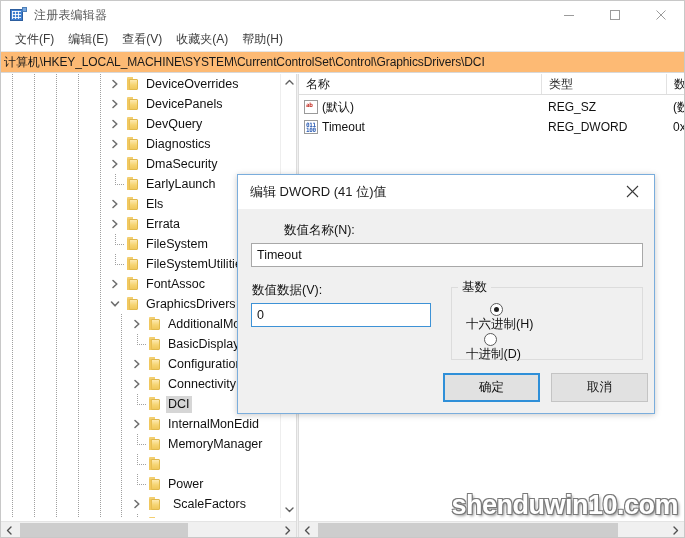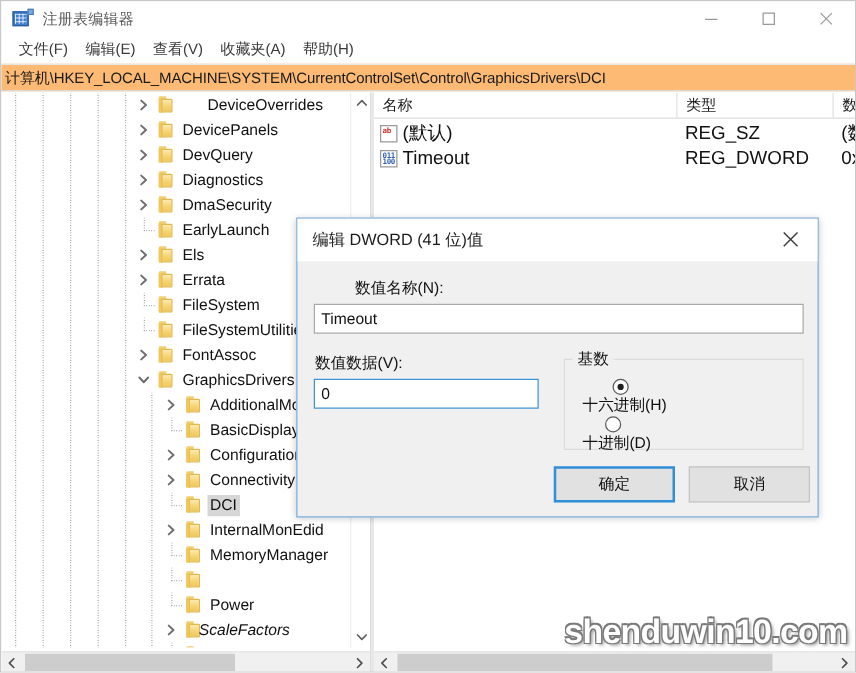--- a/index.html
+++ b/index.html
@@ -299,21 +299,21 @@
   .list-row {
     position: absolute;
     left: 0;
     height: 20px;
     width: 385px;
     display: block;
   }
   .cell {
     position: absolute;
     top: 0; height: 20px; line-height: 20px;
-    font-size: 15px;
+    font-size: 12px;
     color: #111111;
     white-space: nowrap;
     overflow: hidden;
   }
   .val-icon {
     position: absolute;
     left: 5px; top: 3px;
     width: 14px; height: 14px;
     background: #ffffff;
     border: 1px solid #9a9a9a;
@@ -524,21 +524,21 @@
             <div class="twisty" style="left: 106px;">
               <svg width="10" height="10" viewBox="0 0 10 10">
                 <polyline points="3,1.5 6.8,5 3,8.5"></polyline>
               </svg>
             </div>
             <div class="folder" style="left: 126px; top: 3px;">
               <div class="tab"></div>
               <div class="bod"></div>
               <div class="spine"></div>
             </div>
-            <div class="label" style="left: 143px; margin-left: 20px;">DeviceOverrides</div>
+            <div class="label" style="left: 143px;">DeviceOverrides</div>
           </div>
           <div class="tree-row" style="top: 20px; position: absolute; left: 0px; width: 279px;">
             <div class="twisty" style="left: 106px;">
               <svg width="10" height="10" viewBox="0 0 10 10">
                 <polyline points="3,1.5 6.8,5 3,8.5"></polyline>
               </svg>
             </div>
             <div class="folder" style="left: 126px; top: 3px;">
               <div class="tab"></div>
               <div class="bod"></div>
@@ -772,21 +772,21 @@
             <div class="twisty" style="left: 128px;">
               <svg width="10" height="10" viewBox="0 0 10 10">
                 <polyline points="3,1.5 6.8,5 3,8.5"></polyline>
               </svg>
             </div>
             <div class="folder" style="left: 148px; top: 3px;">
               <div class="tab"></div>
               <div class="bod"></div>
               <div class="spine"></div>
             </div>
-            <div class="label" style="left: 156px; font-style: italic;">ScaleFactors</div>
+            <div class="label" style="left: 170px;">ScaleFactors</div>
           </div>
           <div class="tree-row" style="top: 440px; position: absolute; left: 0px; width: 279px;">
             <div class="vline" style="left: 136px; top: 0px; height: 11px;"></div>
             <div class="folder" style="left: 148px; top: 3px;">
               <div class="tab"></div>
             </div>
             <div class="label" style="left: 165px;">TdrWatch</div>
           </div>
           <div class="vline" style="left: 120px; top: 240px; height: 240px;"></div>
         </div>

